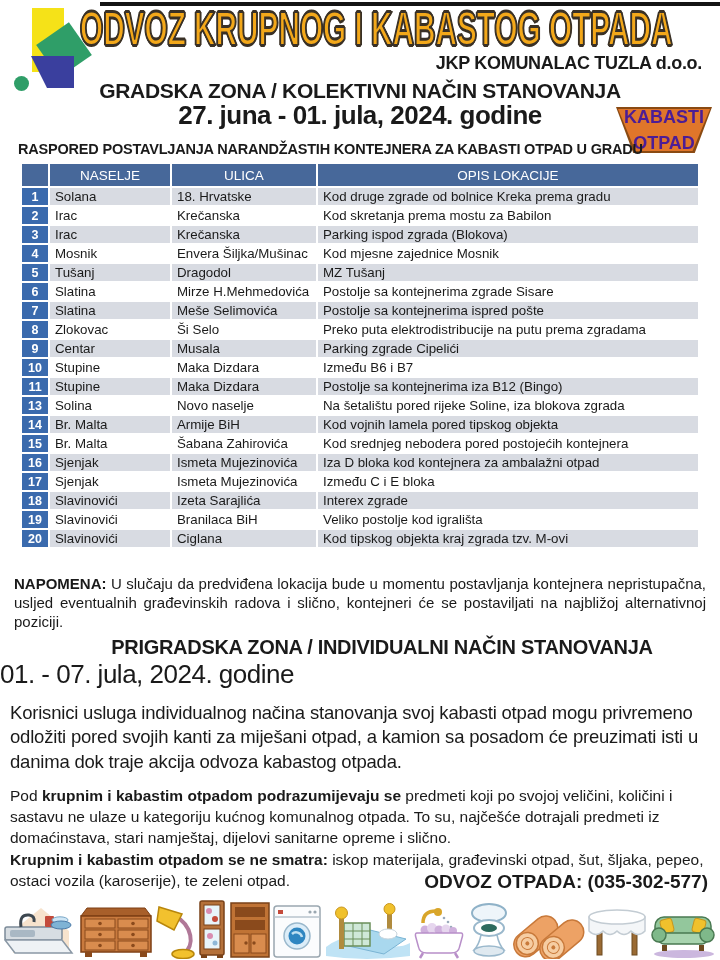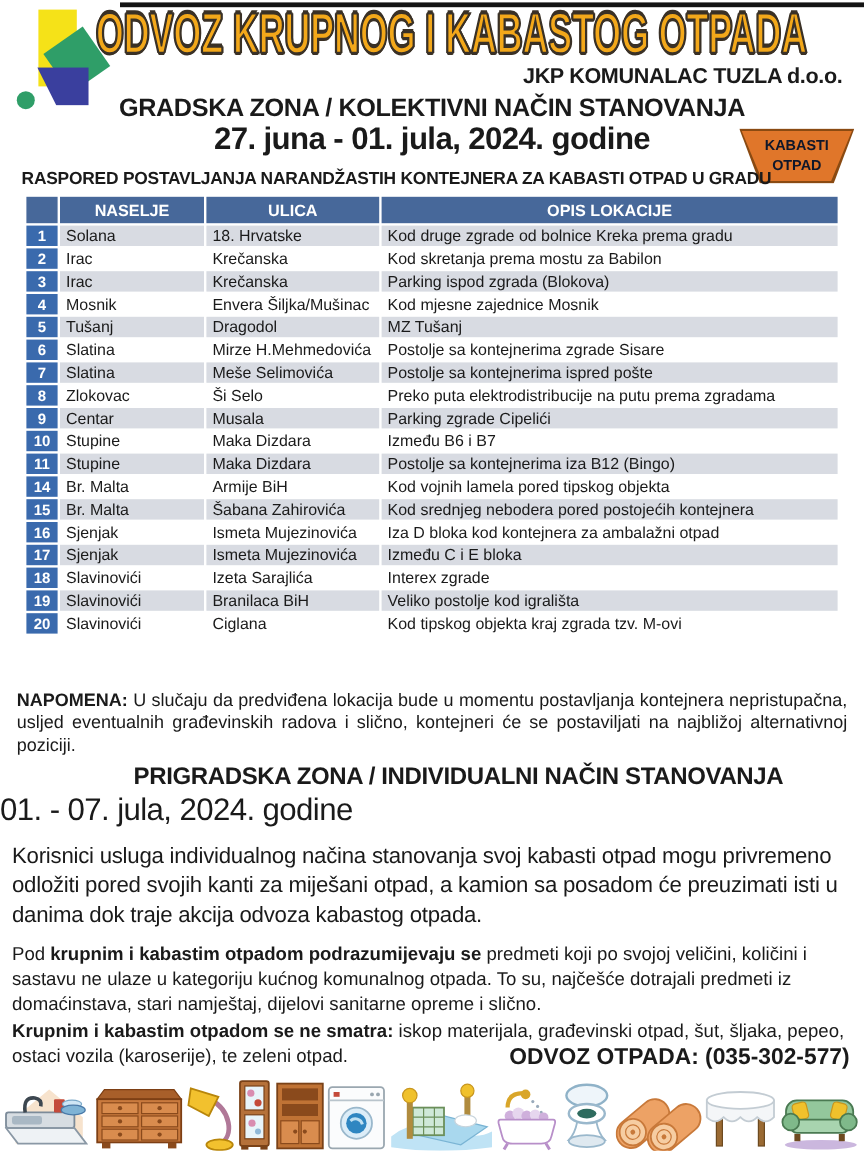--- a/index.html
+++ b/index.html
@@ -30,28 +30,28 @@
   .zone1-title { position:absolute; top:79px; left:0; width:100%; text-align:center;
                  font-size:21px; font-weight:bold; letter-spacing:-0.3px; }
   .zone1-date { position:absolute; top:100px; left:0; width:100%; text-align:center;
                 font-size:26px; font-weight:bold; letter-spacing:-0.5px; }
 
   .badge-outer { position:absolute; right:8px; top:107px; width:96px; height:46px;
                  background:#8a4a12; clip-path:polygon(0 0,100% 0,82% 100%,18% 100%); }
   .badge-inner { position:absolute; left:2px; top:2px; right:2px; bottom:2px;
                  background:#E0762A; clip-path:polygon(0 0,100% 0,81% 100%,19% 100%);
                  display:flex; flex-direction:column; align-items:center; justify-content:center;
-                 font-size:12px; font-weight:bold; color:#0f172a; line-height:1.45; }
+                 font-size:18px; font-weight:bold; color:#4c1d95; line-height:1.45; }
 
   .caption { position:absolute; left:18px; top:141px; font-size:14.5px; font-weight:bold; letter-spacing:-0.2px; }
 
   
   .sched { position:absolute; top:162px; left:20px; width:680px;
            border-collapse:separate; border-spacing:2px; table-layout:fixed; }
-  .sched th { background:#47689A; color:#fff; font-size:13.5px; font-weight:bold;
+  .sched th { background:#47689A; color:#fff; font-size:13.5px; font-weight:normal;
               text-align:center; height:22px; padding:1px 4px; }
   .sched td { font-size:13.3px; height:15px; padding:1px 5px; overflow:hidden; white-space:nowrap; }
   .sched td.num { background:#3A6AAD; color:#fff; font-weight:bold; font-size:12.5px; text-align:center; padding:1px 2px; }
   .sched tbody tr:nth-child(odd) td:not(.num) { background:#D8DBE2; }
   .sched tbody tr:nth-child(even) td:not(.num) { background:#ffffff; }
 
   .napomena { position:absolute; top:575px; left:14px; right:14px;
               font-size:15px; line-height:1.26; text-align:justify; }
   .zone2-title { position:absolute; top:636px; left:0; width:100%; text-align:center;
                  font-size:20px; font-weight:bold; letter-spacing:-0.3px;padding-left:44px; }
@@ -169,20 +169,26 @@
           <td class="num">10</td>
           <td>Stupine</td>
           <td>Maka Dizdara</td>
           <td>Između B6 i B7</td>
         </tr>
         <tr>
           <td class="num">11</td>
           <td>Stupine</td>
           <td>Maka Dizdara</td>
           <td>Postolje sa kontejnerima iza B12 (Bingo)</td>
+        </tr>
+        <tr>
+          <td class="num">13</td>
+          <td>Solina</td>
+          <td>Novo naselje</td>
+          <td>Na šetalištu pored rijeke Soline, iza blokova zgrada</td>
         </tr>
         <tr>
           <td class="num">14</td>
           <td>Br. Malta</td>
           <td>Armije BiH</td>
           <td>Kod vojnih lamela pored tipskog objekta</td>
         </tr>
         <tr>
           <td class="num">15</td>
           <td>Br. Malta</td>

